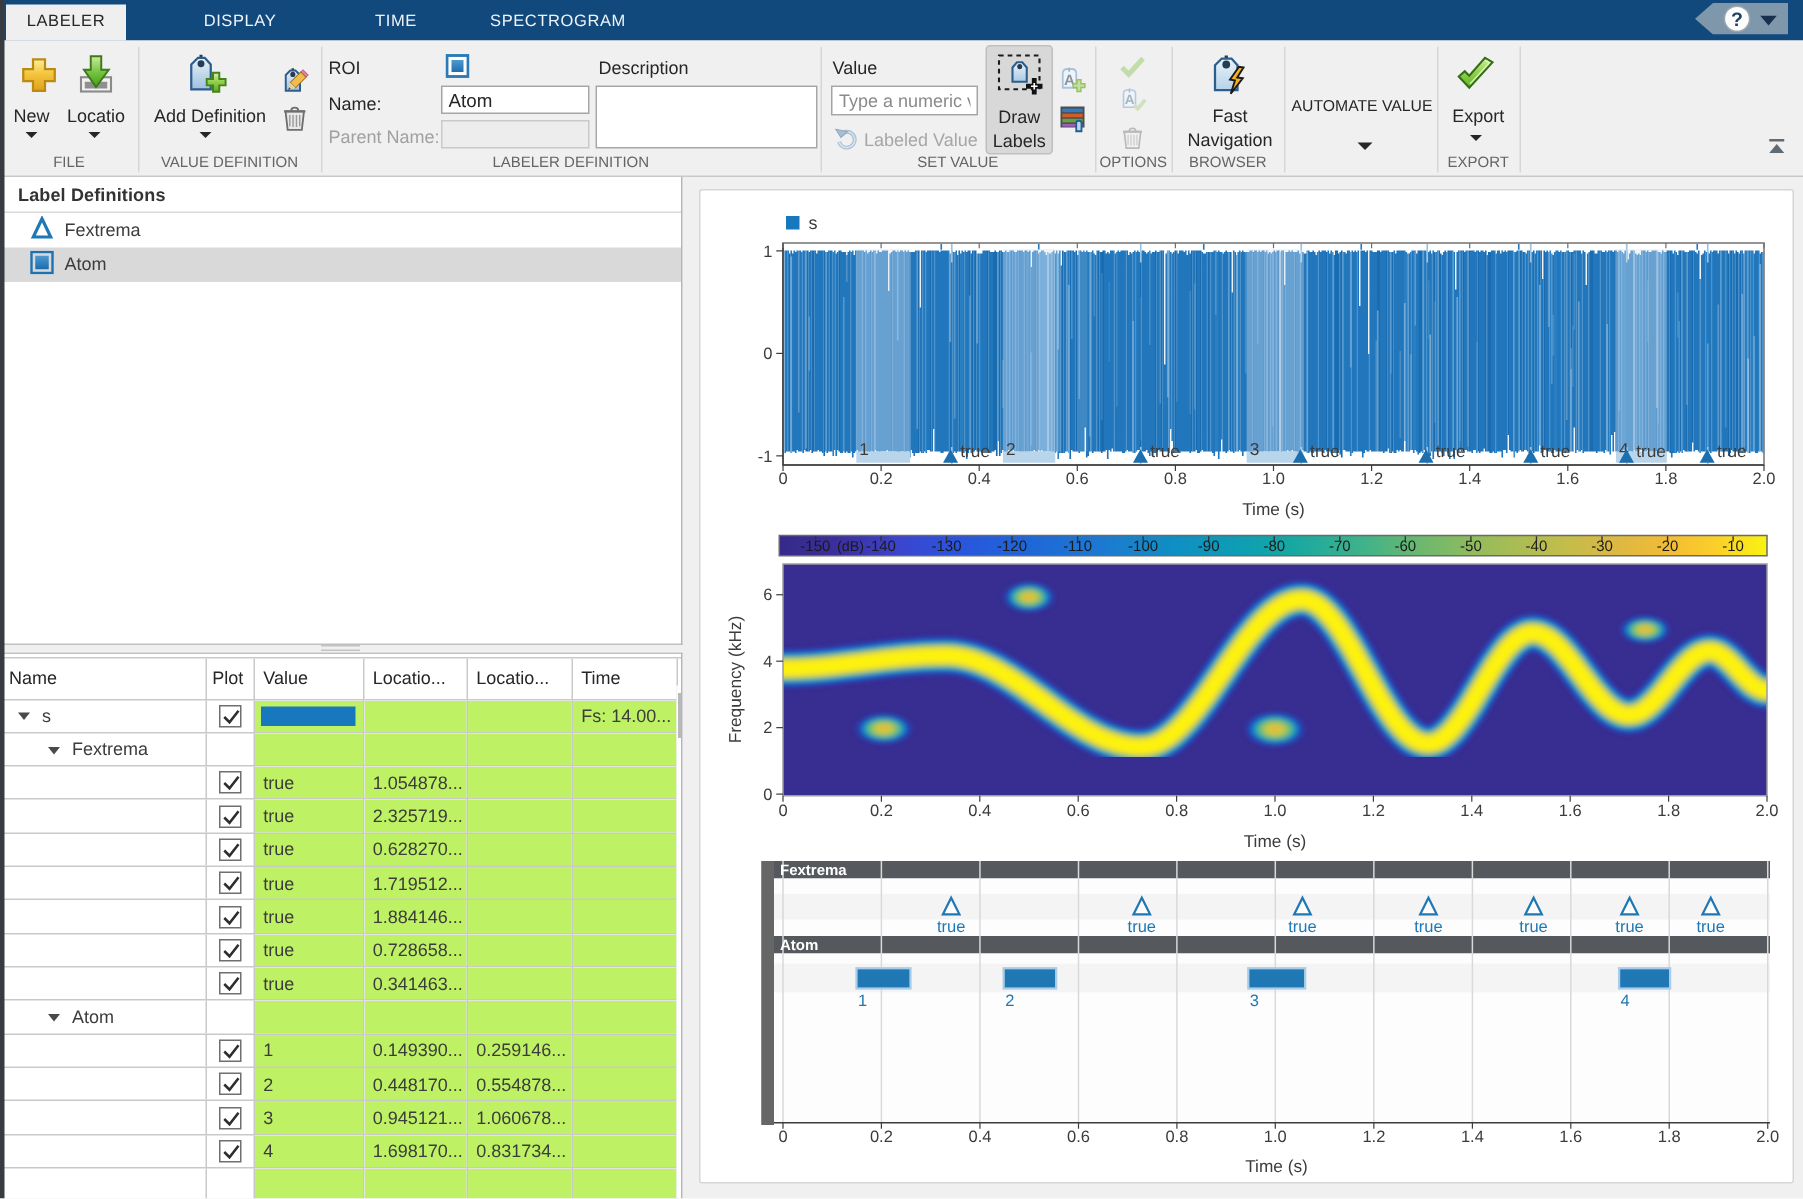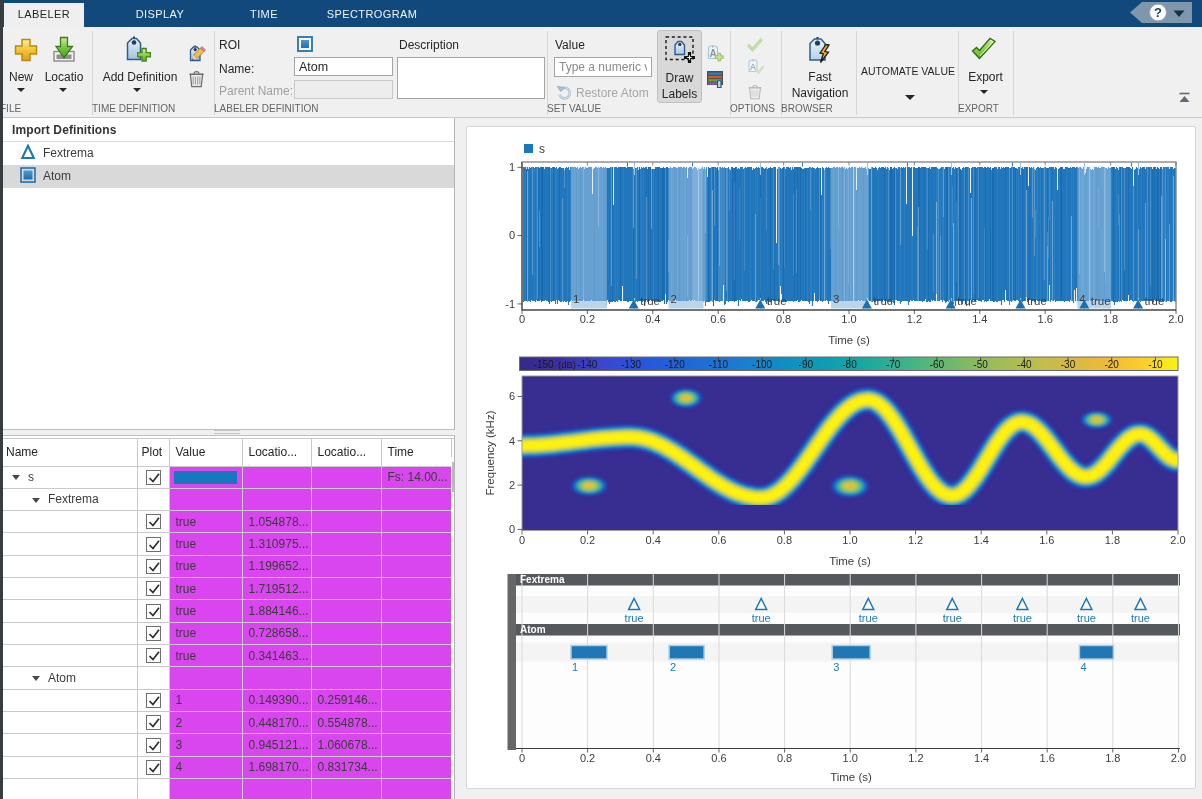--- a/index.html
+++ b/index.html
@@ -2,35 +2,35 @@
 <html><head><meta charset="utf-8">
 <style>
 *{margin:0;padding:0;box-sizing:border-box}
 html,body{width:1202px;height:799px;overflow:hidden}
 body{font-family:"Liberation Sans",sans-serif;background:#f0f0f0;position:relative}
 .abs{position:absolute}
 .tabbar{left:0;top:0;width:1202px;height:27px;background:#11497c}
 .tab{top:0;height:27px;line-height:28px;text-align:center;font-size:11px;color:#eef3f8;letter-spacing:0.4px}
 .tab.active{top:3px;height:24px;background:#efefef;color:#262626;line-height:23px}
 .toolbar{left:0;top:27px;width:1202px;height:91px;background:#f0f0f0;border-bottom:1px solid #c9c9c9}
-.sec{top:103px;font-size:10px;color:#646464;}
+.sec{top:103px;font-size:10px;color:#646464;text-align:center}
 .vdiv{top:31px;height:84px;width:1px;background:#d6d6d6}
 .btxt{font-size:12px;color:#262626;text-align:center}
 .gtxt{font-size:12px;color:#9e9e9e}
 .caret{width:0;height:0;border-left:4px solid transparent;border-right:4px solid transparent;border-top:4px solid #262626}
 .caret.big{border-left-width:5px;border-right-width:5px;border-top-width:5px}
 .inp{background:#fff;border:1px solid #a5a5a5;font-size:12px;color:#262626;padding:0 4px;line-height:16px}
 .panel{background:#fff}
 .ph{font-size:12px;font-weight:bold;color:#333;padding:5px 0 0 12px;letter-spacing:0.1px}
 .row12{font-size:12px;color:#3c3c3c}
 table.lss{border-collapse:collapse;table-layout:fixed;width:451px;font-size:12px;color:#3c3c3c}
 table.lss td,table.lss th{border:1px solid #c9c9c9;height:22.33px;padding:0 0 0 6px;text-align:left;font-weight:normal;overflow:hidden;white-space:nowrap}
 table.lss th{border-top:none;height:27px;font-size:12px;color:#262626}
 table.lss td.nb{border-left:none;border-right:none}
-table.lss td.gy{background:#d946ef}
+table.lss td.gy{background:#bef264}
 table.lss tr td:first-child,table.lss th:first-child{border-left:none}
 .cb{display:inline-block;width:15px;height:15px;background:#fff;border:1px solid #6f6f6f;position:relative;vertical-align:middle}
 .cb svg{position:absolute;left:0px;top:0px}
 .arr{display:inline-block;width:0;height:0;border-left:4px solid transparent;border-right:4px solid transparent;border-top:5px solid #4a4a4a;vertical-align:middle}
 </style></head><body>
 
 <div class="abs tabbar"></div>
 <div class="abs" style="left:0;top:0;width:3px;height:799px;background:#383c40;z-index:50"></div>
 <div class="abs tab active" style="left:4px;width:80px">LABELER</div>
 <div class="abs tab" style="left:110px;width:100px">DISPLAY</div>
@@ -46,21 +46,21 @@
 <div class="abs toolbar"></div>
 <div class="abs vdiv" style="left:92px"></div>
 <div class="abs vdiv" style="left:214px"></div>
 <div class="abs vdiv" style="left:547px"></div>
 <div class="abs vdiv" style="left:730px"></div>
 <div class="abs vdiv" style="left:781px"></div>
 <div class="abs vdiv" style="left:856px"></div>
 <div class="abs vdiv" style="left:958px"></div>
 <div class="abs vdiv" style="left:1013px"></div>
 <div class="abs sec" style="left:0px;width:92px">FILE</div>
-<div class="abs sec" style="left:92px;width:122px">TIME DEFINITION</div>
+<div class="abs sec" style="left:92px;width:122px">VALUE DEFINITION</div>
 <div class="abs sec" style="left:214px;width:333px">LABELER DEFINITION</div>
 <div class="abs sec" style="left:547px;width:183px">SET VALUE</div>
 <div class="abs sec" style="left:730px;width:51px">OPTIONS</div>
 <div class="abs sec" style="left:781px;width:75px">BROWSER</div>
 <div class="abs sec" style="left:958px;width:55px">EXPORT</div>
 <svg class="abs" style="left:13px;top:37px" width="26" height="27" viewBox="0 0 26 27">
 <defs>
       <linearGradient id="gold" x1="0" y1="0" x2="0" y2="1">
         <stop offset="0" stop-color="#fcef9e"></stop>
         <stop offset="0.45" stop-color="#f5c63e"></stop>
@@ -194,21 +194,21 @@
 <div class="abs caret" style="left:133px;top:88px"></div>
 <div class="abs btxt" style="left:219px;top:38px">ROI</div>
 <div class="abs btxt" style="left:219px;top:62px">Name:</div>
 <div class="abs gtxt" style="left:219px;top:84px;color:#a0a0a0">Parent Name:</div>
 <input class="abs inp" style="left: 294px; top: 57px; width: 99px; height: 19px; font-size: 12.5px;" value="Atom" readonly="">
 <div class="abs" style="left:294px;top:80px;width:99px;height:19px;background:#ededed;border:1px solid #c9c9c9"></div>
 <div class="abs btxt" style="left:399px;top:38px">Description</div>
 <div class="abs" style="left:397px;top:57px;width:148px;height:42px;background:#fff;border:1px solid #a5a5a5"></div>
 <div class="abs btxt" style="left:555px;top:38px">Value</div>
 <input class="abs inp" style="left: 554px; top: 57px; width: 98px; height: 20px; color: rgb(138, 138, 138);" value="Type a numeric v" readonly="">
-<div class="abs gtxt" style="left:576px;top:86px;color:#a6a6a6">Restore Atom</div>
+<div class="abs gtxt" style="left:576px;top:86px;color:#a6a6a6">Labeled Value</div>
 <div class="abs" style="left:657px;top:30px;width:45px;height:73px;background:#d8d8d8;border:1px solid #bfbfbf;border-radius:3px"></div>
 <svg class="abs" style="left:664px;top:35px" width="33" height="30" viewBox="0 0 33 30">
 <defs>
       <linearGradient id="tagb2" x1="0" y1="0" x2="0" y2="1">
         <stop offset="0" stop-color="#ecf4fa"></stop>
         <stop offset="1" stop-color="#a9c9e2"></stop>
       </linearGradient>
     </defs>
 <rect x="2" y="2" width="27" height="22.5" fill="none" stroke="#1a1a1a" stroke-width="1.4" stroke-dasharray="3.1 2.7"></rect>
 <path d="M11 10 L14 6.5 H17.5 L20.5 10 V19.5 H11 Z" fill="url(#tagb2)" stroke="#2d5d8d" stroke-width="1.4"></path>
@@ -217,21 +217,21 @@
 <path d="M25.5 20.3 V24.7 M23.3 22.5 H27.7" stroke="#fff" stroke-width="1.1"></path>
 </svg>
 <div class="abs btxt" style="left:657px;top:71px;width:45px;line-height:15.5px">Draw<br>Labels</div>
 <div class="abs btxt" style="left:791px;top:70px;width:58px;line-height:15.5px">Fast<br>Navigation</div>
 <div class="abs btxt" style="left:852px;top:65px;width:112px;font-size:10.5px;white-space:nowrap">AUTOMATE VALUE</div>
 <div class="abs caret big" style="left:905px;top:95px"></div>
 <div class="abs btxt" style="left:958px;top:70px;width:55px">Export</div>
 <div class="abs caret" style="left:980px;top:90px"></div>
 
 <div class="abs panel" style="left:0;top:118px;width:455px;height:312px;border-right:1px solid #b5b5b5;border-bottom:1px solid #c0c0c0">
-<div class="ph" style="padding-top:5px">Import Definitions</div>
+<div class="ph" style="padding-top:5px">Label Definitions</div>
 <div style="border-bottom:1px solid #d9d9d9;margin-top:4px"></div>
 <div class="row12" style="height:23px;line-height:23px;padding-left:20px"><svg width="16" height="16" viewBox="0 0 16 16" style="vertical-align:-3px">
         <path d="M8 1.8 L13.8 14 H2.2 Z" fill="none" stroke="#1f77b4" stroke-width="2.1"></path>
       </svg><span style="margin-left:7px">Fextrema</span></div>
 <div class="row12" style="height:23px;line-height:23px;padding-left:20px;background:#d9d9d9"><svg width="16" height="16" viewBox="0 0 16 16" style="vertical-align:-3px">
         <defs>
           <linearGradient id="sqg" x1="0" y1="0" x2="0" y2="1">
             <stop offset="0" stop-color="#4f9ad0"></stop>
             <stop offset="1" stop-color="#1a6cae"></stop>
           </linearGradient>
@@ -292,31 +292,31 @@
           <td class="gy">1.054878...</td>
           <td class="gy"></td>
           <td class="gy"></td>
         </tr>
         <tr>
           <td class="nb"></td>
           <td style="text-align:center;padding:0"><span class="cb"><svg width="15" height="15" viewBox="0 0 15 15">
                 <path d="M2.5 7 L6 10.5 L12 2.8" fill="none" stroke="#2e2e2e" stroke-width="1.7"></path>
               </svg></span></td>
           <td class="gy">true</td>
-          <td class="gy">1.310975...</td>
+          <td class="gy">2.325719...</td>
           <td class="gy"></td>
           <td class="gy"></td>
         </tr>
         <tr>
           <td class="nb"></td>
           <td style="text-align:center;padding:0"><span class="cb"><svg width="15" height="15" viewBox="0 0 15 15">
                 <path d="M2.5 7 L6 10.5 L12 2.8" fill="none" stroke="#2e2e2e" stroke-width="1.7"></path>
               </svg></span></td>
           <td class="gy">true</td>
-          <td class="gy">1.199652...</td>
+          <td class="gy">0.628270...</td>
           <td class="gy"></td>
           <td class="gy"></td>
         </tr>
         <tr>
           <td class="nb"></td>
           <td style="text-align:center;padding:0"><span class="cb"><svg width="15" height="15" viewBox="0 0 15 15">
                 <path d="M2.5 7 L6 10.5 L12 2.8" fill="none" stroke="#2e2e2e" stroke-width="1.7"></path>
               </svg></span></td>
           <td class="gy">true</td>
           <td class="gy">1.719512...</td>

